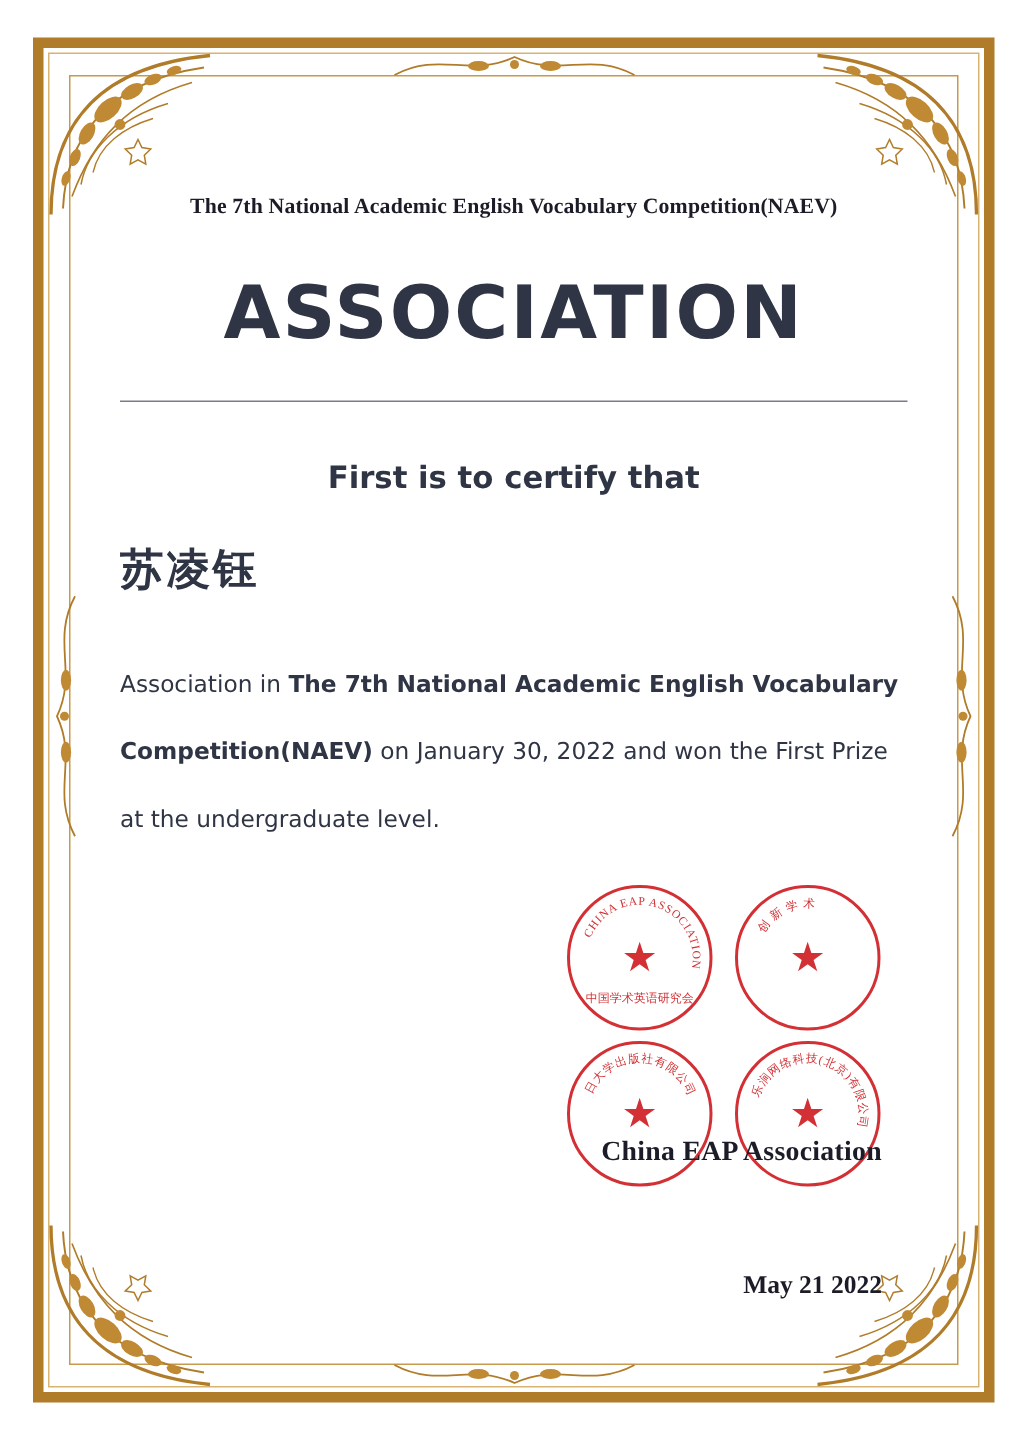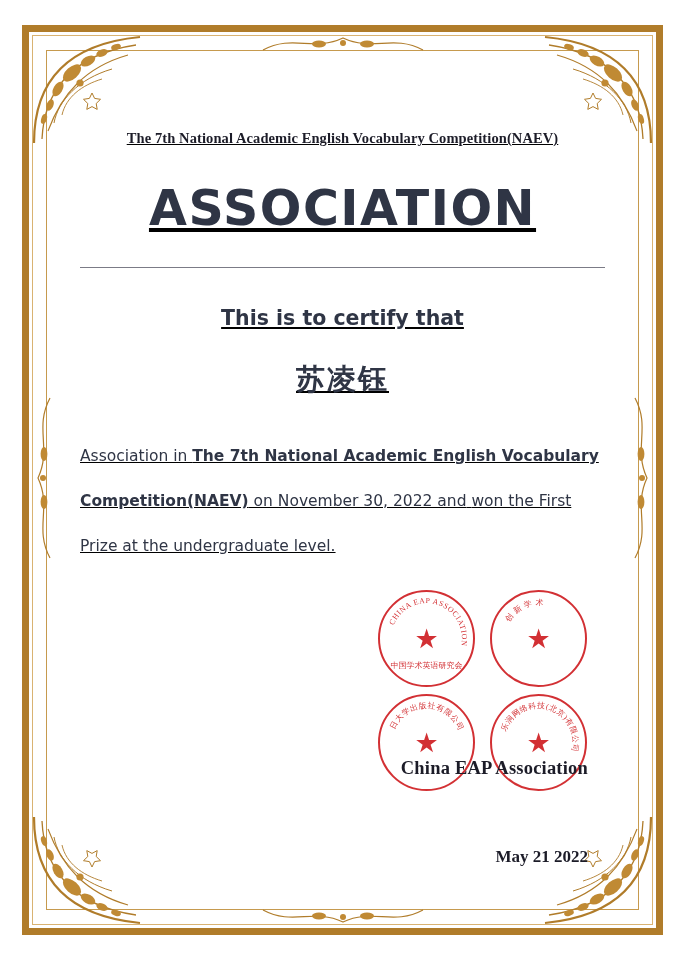--- a/index.html
+++ b/index.html
@@ -71,21 +71,20 @@
   .edge-left { left: 30px; top: 50%; transform: translateY(-50%); }
   .edge-right{ right: 30px; top: 50%; transform: translateY(-50%) scaleX(-1); }
 
   
   .content {
     position: absolute;
     left: 80px;
     right: 80px;
     top: 120px;
     bottom: 90px;
-    text-decoration: underline;
   }
 
   .subtitle {
     font-family: "Liberation Serif", serif;
     font-size: 14.5px;
     font-weight: 700;
     color: #1c1c28;
     text-align: center;
     letter-spacing: 0.1px;
     margin-top: 10px;
@@ -112,21 +111,21 @@
     margin-top: 38px;
     text-align: center;
     font-family: "DejaVu Sans", sans-serif;
     font-weight: 700;
     font-size: 20.5px;
     color: #2f3545;
   }
 
   .recipient {
     margin-top: 30px;
-    text-align: center;
+    text-align: left;
     font-family: "DejaVu Sans", sans-serif;
     font-weight: 700;
     font-size: 29px;
     color: #2f3545;
     letter-spacing: 2px;
   }
 
   .body-text {
     margin-top: 34px;
     font-family: "DejaVu Sans", sans-serif;
@@ -367,26 +366,26 @@
   </div>
 
   <div class="content">
 
     <div class="subtitle">The 7th National Academic English Vocabulary Competition(NAEV)</div>
 
     <div class="main-title">ASSOCIATION</div>
 
     <div class="rule"></div>
 
-    <div class="certify">This is to certify that</div>
+    <div class="certify">First is to certify that</div>
 
     <div class="recipient">苏凌钰</div>
 
     <div class="body-text">
-      <span>Association in </span><span class="b">The 7th National Academic English Vocabulary Competition(NAEV)</span><span> on November 30, 2022 and</span>
+      <span>Association in </span><span class="b">The 7th National Academic English Vocabulary Competition(NAEV)</span><span> on January 30, 2022 and</span>
       <span>won the First Prize at the undergraduate level.</span>
     </div>
 
     <div class="seals">
 
       <div class="seal seal-1">
         <div class="ring-text">
           <svg viewBox="0 0 100 100" xmlns="http://www.w3.org/2000/svg">
             <defs>
                 <path id="rp1" d="M50,50 m-38,0 a38,38 0 1,1 76,0 a38,38 0 1,1 -76,0"></path>

